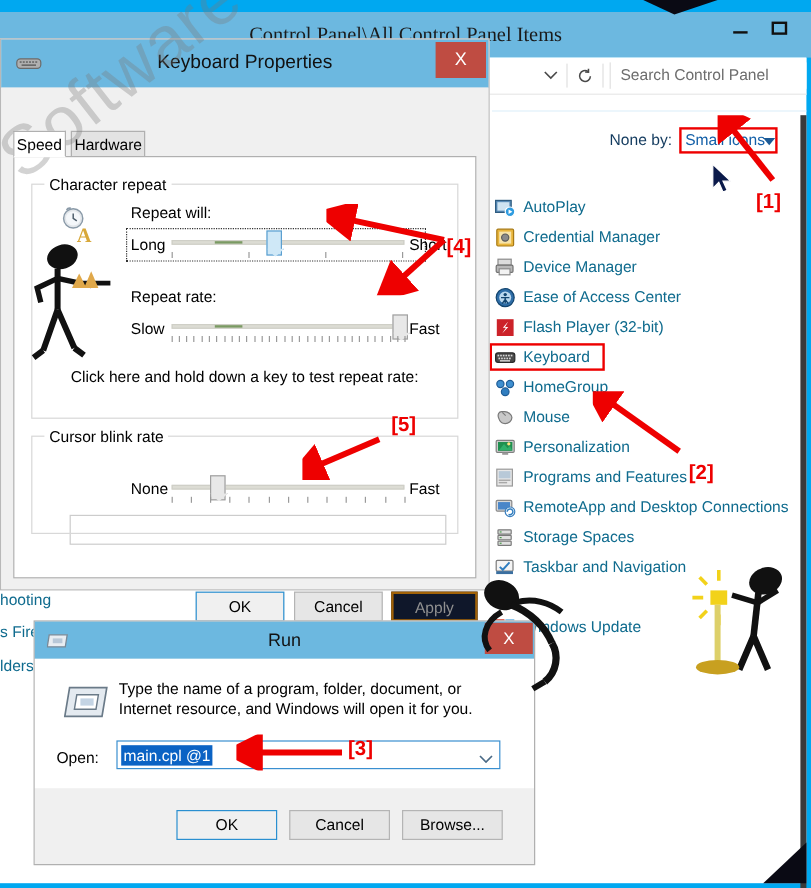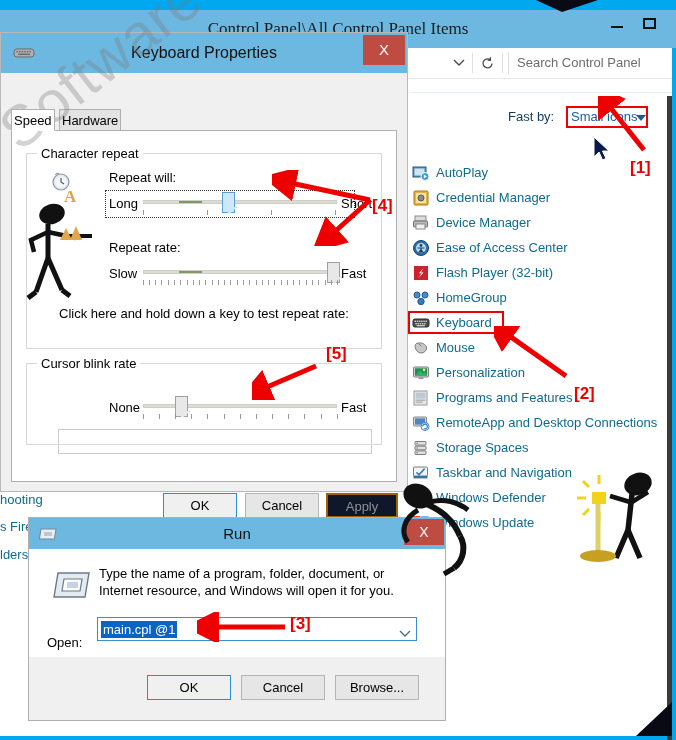--- a/index.html
+++ b/index.html
@@ -113,21 +113,21 @@
   
   #run-dlg{left:28px;top:517px;width:418px;height:204px;background:#f0f0f0;border:1px solid #b0b0b0;box-sizing:border-box;}
   #run-titlebar{left:0;top:0;width:416px;height:31px;background:#6cb8e0;}
   #run-ticon{left:10px;top:9px;width:20px;height:14px;}
   #run-title{left:0;top:0;width:416px;height:45px;line-height:31px;text-align:center;font-size:15px;color:#111;}
   #run-close{right:1px;top:1px;width:40px;height:26px;background:#bf4c42;color:#fff;font-size:14px;
     text-align:center;line-height:26px;}
   #run-body{left:0;top:31px;width:416px;height:108px;background:#ffffff;}
   #run-bigicon{left:24px;top:20px;width:40px;height:34px;}
   #run-desc{left:70px;top:16px;width:324px;font-size:13px;color:#000;line-height:17px;}
-  #run-openlbl{left:18px;top:75px;font-size:13px;color:#000;margin-top:11px;}
+  #run-openlbl{left:18px;top:75px;font-size:13px;color:#000;}
   #run-inputwrap{left:68px;top:68px;width:320px;height:24px;border:1px solid #3a8fd0;background:#fff;box-sizing:border-box;}
   #run-inputval{position:absolute;left:3px;top:3px;height:17px;line-height:17px;font-size:13px;
     background:#0b63c4;color:#ffffff;padding:0 2px;}
   #run-inputcaret{position:absolute;right:5px;top:6px;}
   #run-footer{left:0;top:139px;width:416px;height:63px;background:#f0f0f0;}
 
   
   .anno{position:absolute;font-size:17px;font-weight:bold;color:#ee0000;font-family:"Liberation Sans",sans-serif;}
   .arrowsvg{position:absolute;pointer-events:none;}
 
@@ -173,21 +173,21 @@
           <path d="M10.4 1.2 L10.4 4.2 L7.6 4.0" stroke="#4a4a4a" stroke-width="1.3" fill="none"></path>
         </svg>
       </div>
       <div class="abs" id="cp-sep2"></div>
       <div class="abs" id="cp-search">Search Control Panel</div>
     </div>
 
     <div class="abs" id="cp-rule"></div>
 
     <div class="abs" id="viewby-wrap">
-      <div class="abs" id="viewby-label">Fast by:</div>
+      <div class="abs" id="viewby-label">None by:</div>
       <div class="abs" id="viewby-box"></div>
       <div class="abs" id="viewby-value">Small icons</div>
       <div class="abs" id="viewby-caret"></div>
     </div>
 
     <svg class="abs" id="cursor-arrow" width="22" height="28" viewBox="0 0 22 28">
       <path d="M2 1 L2 21 L7 16 L10.5 24 L14 22.5 L10.5 15 L17 15 Z" fill="#0b1a4a" stroke="#ffffff" stroke-width="1"></path>
     </svg>
 
     <div class="abs" id="cp-scroll"></div>
@@ -242,31 +242,20 @@
     </div>
 
     <div class="cpitem">
       <span class="cpicon">
         <svg width="18" height="18" viewBox="0 0 18 18">
             <rect x="2" y="2" width="14" height="14" fill="#cc2229"></rect>
             <path d="M11.5 4 L7 9.2 L9.6 9.2 L6.4 14 L11.6 8.4 L8.9 8.4 Z" fill="#ffffff"></path>
           </svg>
       </span>
       <span class="cplabel">Flash Player (32-bit)</span>
-    </div>
-
-    <div class="cpitem">
-      <span class="cpicon">
-        <svg width="18" height="18" viewBox="0 0 18 18">
-            <circle cx="5" cy="6" r="3" fill="#3f8fd0" stroke="#1f5c96"></circle>
-            <circle cx="13" cy="6" r="3" fill="#3f8fd0" stroke="#1f5c96"></circle>
-            <circle cx="9" cy="12.5" r="3.2" fill="#2f7dbf" stroke="#1f5c96"></circle>
-          </svg>
-      </span>
-      <span class="cplabel">HomeGroup</span>
     </div>
 
     <div class="cpitem hilite">
       <span class="hl"></span>
       <span class="cpicon">
         <svg width="18" height="18" viewBox="0 0 18 18">
             <rect x="1" y="5" width="16" height="8" rx="2" fill="#4a4a4a" stroke="#2a2a2a"></rect>
             <g fill="#d8d8d8">
               <rect x="2.6" y="6.6" width="1.4" height="1.4"></rect>
               <rect x="4.8" y="6.6" width="1.4" height="1.4"></rect>
@@ -282,20 +271,31 @@
               <rect x="4.6" y="11.1" width="8.4" height="1.2"></rect>
             </g>
           </svg>
       </span>
       <span class="cplabel">Keyboard</span>
     </div>
 
     <div class="cpitem">
       <span class="cpicon">
         <svg width="18" height="18" viewBox="0 0 18 18">
+            <circle cx="5" cy="6" r="3" fill="#3f8fd0" stroke="#1f5c96"></circle>
+            <circle cx="13" cy="6" r="3" fill="#3f8fd0" stroke="#1f5c96"></circle>
+            <circle cx="9" cy="12.5" r="3.2" fill="#2f7dbf" stroke="#1f5c96"></circle>
+          </svg>
+      </span>
+      <span class="cplabel">HomeGroup</span>
+    </div>
+
+    <div class="cpitem">
+      <span class="cpicon">
+        <svg width="18" height="18" viewBox="0 0 18 18">
             <path d="M6 4 C3.6 4 2.6 6.5 3.4 9 C4.2 11.6 6.4 14 9 14 C12 14 14.6 11.6 14.6 9 C14.6 6.5 11.4 4 8.6 4 Z" fill="#c8c8c8" stroke="#7a7a7a"></path>
             <path d="M6.6 4.6 L9.4 7.4" stroke="#7a7a7a" stroke-width="1"></path>
           </svg>
       </span>
       <span class="cplabel">Mouse</span>
     </div>
 
     <div class="cpitem">
       <span class="cpicon">
         <svg width="18" height="18" viewBox="0 0 18 18">
@@ -362,21 +362,20 @@
       <span class="cplabel">Taskbar and Navigation</span>
     </div>
 
     <div class="cpitem">
       <span class="cpicon">
         <svg width="18" height="18" viewBox="0 0 18 18">
             <path d="M9 1.5 L15 4 v5 c0 4 -3 6.4 -6 7.5 C6 15.4 3 13 3 9 V4 Z" fill="#d8d8d8" stroke="#8a8a8a"></path>
             <path d="M9 2.8 L13.8 4.8 V9 c0 3.2 -2.3 5.2 -4.8 6.2 Z" fill="#3f8fd0"></path>
           </svg>
       </span>
-      <span class="cplabel">Windows Defender</span>
     </div>
 
     <div class="cpitem">
       <span class="cpicon">
         <svg width="18" height="18" viewBox="0 0 18 18">
             <rect x="1" y="2" width="7.4" height="6.4" fill="#d84a3a"></rect>
             <rect x="9.2" y="2" width="7.4" height="6.4" fill="#6fb8e8"></rect>
             <rect x="1" y="9.2" width="7.4" height="6.4" fill="#6fb8e8"></rect>
             <rect x="9.2" y="9.2" width="7.4" height="6.4" fill="#6fb8e8"></rect>
           </svg>

